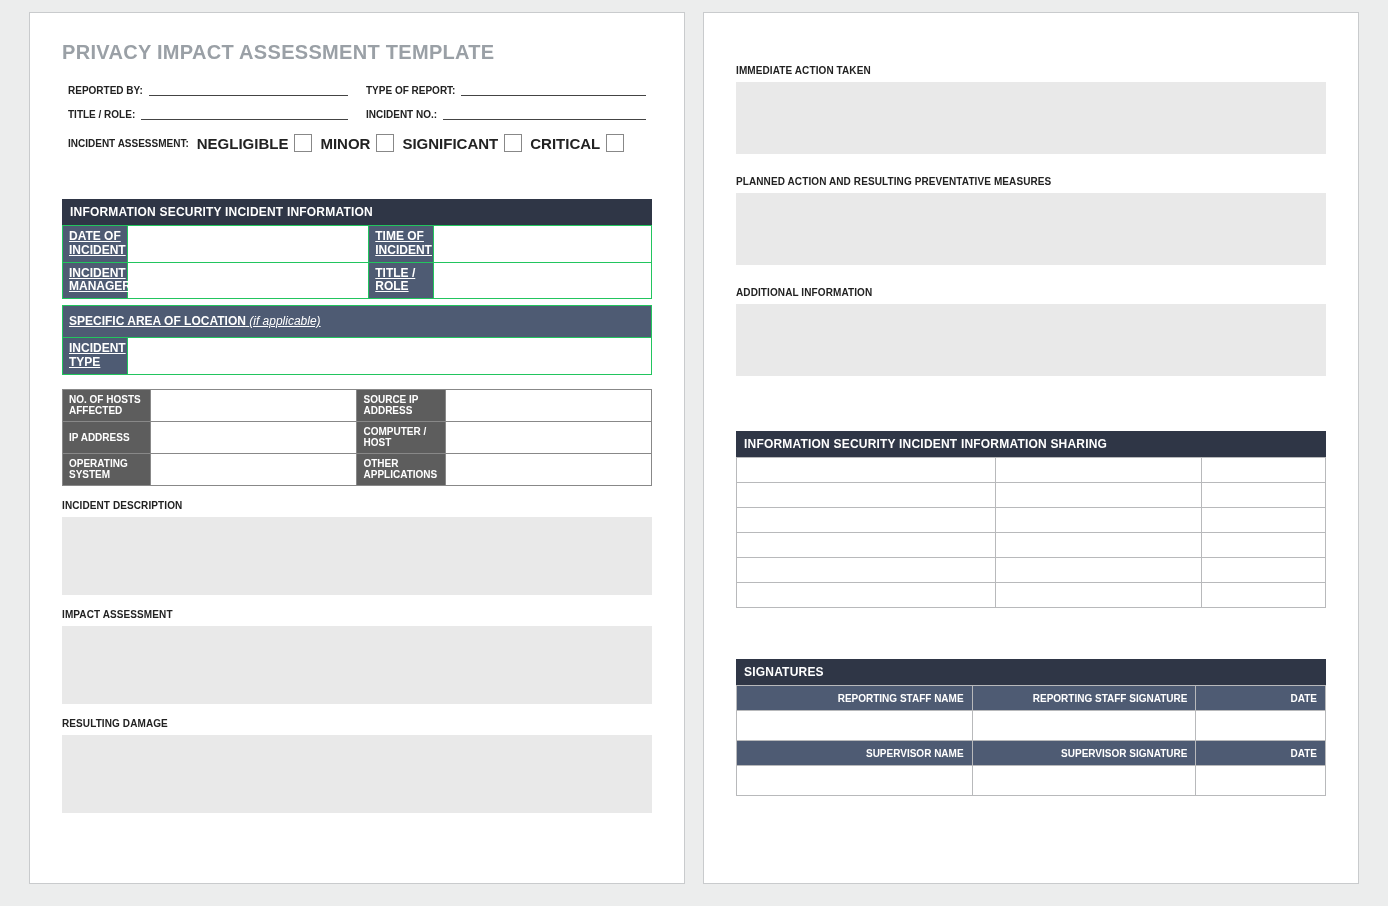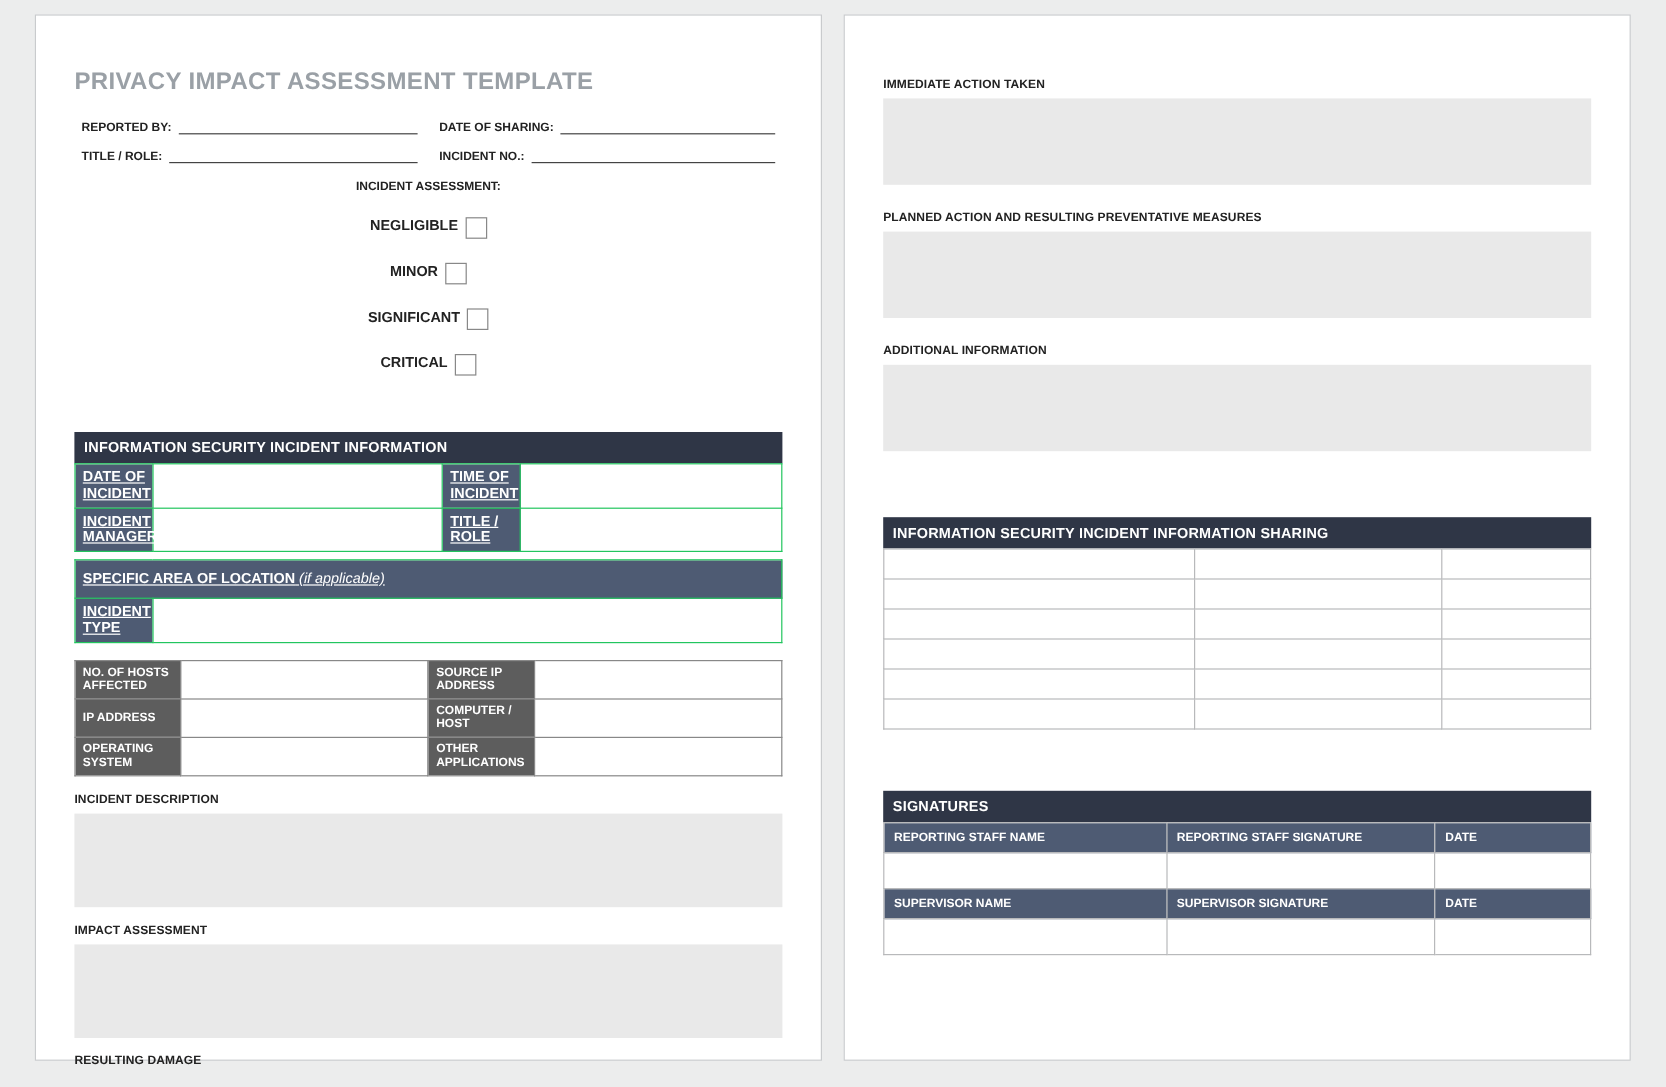--- a/index.html
+++ b/index.html
@@ -1,63 +1,63 @@
 <!DOCTYPE html>
 <html><head>
 <meta charset="utf-8">
 <style>
   * { box-sizing: border-box; margin: 0; padding: 0; }
   body { background: #eceded; font-family: Arial, Helvetica, sans-serif; font-size: 10px; color: #222; padding: 12px; }
   .wrap { display: flex; gap: 18px; justify-content: center; }
-  .page { background: #fff; border: 1px solid #c9cbcd; width: 656px; height: 872px; padding: 44px 32px; }
+  .page { background: #fff; border: 1px solid #c9cbcd; width: 656px; height: 872px; padding: 28px 32px; }
   .title { font-size: 20px; font-weight: 700; color: #9aa0a6; letter-spacing: .3px; margin-bottom: 18px; }
   .hdr-rows { margin: 0 6px 0; }
   .hdr-row { display: flex; align-items: flex-end; gap: 18px; margin-bottom: 10px; }
   .hdr-field { display: flex; align-items: flex-end; gap: 6px; }
   .hdr-field.grow { flex: 1; }
   .hdr-label { font-size: 10px; font-weight: 700; white-space: nowrap; }
   .hdr-line { flex: 1; border-bottom: 1px solid #444; height: 14px; min-width: 40px; }
-  .assess-row { display: flex; align-items: center; gap: 20px; padding: 4px 6px 12px; flex-direction: column; }
-  .chk-item { display: flex; align-items: flex-start; gap: 6px; font-weight: 700; font-size: 12px; }
+  .assess-row { display: flex; align-items: center; gap: 8px; padding: 4px 6px 12px; }
+  .chk-item { display: flex; align-items: center; gap: 6px; font-weight: 700; font-size: 15px; }
   .chk { width: 18px; height: 18px; border: 1px solid #888; background: #fff; }
   .sec-header { background: #2f3646; color: #fff; font-weight: 700; font-size: 12px; padding: 6px 8px; letter-spacing: .2px; margin-top: 35px; }
   table { width: 100%; border-collapse: collapse; table-layout: fixed; }
   .t-main td { border: 1px solid #22c55e; height: 32px; padding: 4px 6px; font-size: 12px; text-decoration: underline; }
   .t-main td.lab { background: #4e5b73; color: #fff; font-weight: 700; line-height: 1.15; }
   .t-main td.lab em { font-style: italic; font-weight: 400; }
   .t-sec td { border: 1px solid #888; height: 32px; padding: 4px 6px; font-size: 10px; margin-left: 45px; }
   .t-sec td.lab2 { background: #5d5d5d; color: #fff; font-weight: 700; line-height: 1.15; }
   .gap { height: 14px; }
   .plain-label { font-size: 10px; font-weight: 700; margin-bottom: 6px; letter-spacing: .1px; }
   .gray-box { background: #e9e9e9; width: 100%; }
   .gb-lg { height: 78px; }
   .gb-md { height: 72px; }
   .share-table td, .share-table th { border: 1px solid #b8b9bb; height: 25px; padding: 4px 8px; font-size: 10px; }
   .share-table th { background: #4e5b73; color: #fff; font-weight: 700; text-align: left; }
-  .sig-table td, .sig-table th { border: 1px solid #b8b9bb; height: 25px; padding: 4px 8px; font-size: 10px; text-align: left; }
+  .sig-table td, .sig-table th { border: 1px solid #b8b9bb; height: 25px; padding: 4px 8px; font-size: 10px; text-align: right; }
   .sig-table th { background: #4e5b73; color: #fff; font-weight: 700; }
   .sig-table td.inp { height: 30px; }
   .page2 { padding-top: 52px; }
 </style>
 </head>
 <body>
 
 <div class="wrap">
 
   <div class="page">
     <div class="title">PRIVACY IMPACT ASSESSMENT TEMPLATE</div>
 
     <div class="hdr-rows">
       <div class="hdr-row">
         <div class="hdr-field grow">
           <span class="hdr-label">REPORTED BY:</span>
           <span class="hdr-line"></span>
         </div>
         <div class="hdr-field grow">
-          <span class="hdr-label">DATE OF SHARING:</span>
+          <span class="hdr-label">TYPE OF REPORT:</span>
           <span class="hdr-line"></span>
         </div>
       </div>
       <div class="hdr-row">
         <div class="hdr-field grow">
           <span class="hdr-label">TITLE / ROLE:</span>
           <span class="hdr-line"></span>
         </div>
         <div class="hdr-field grow">
           <span class="hdr-label">INCIDENT NO.:</span>

